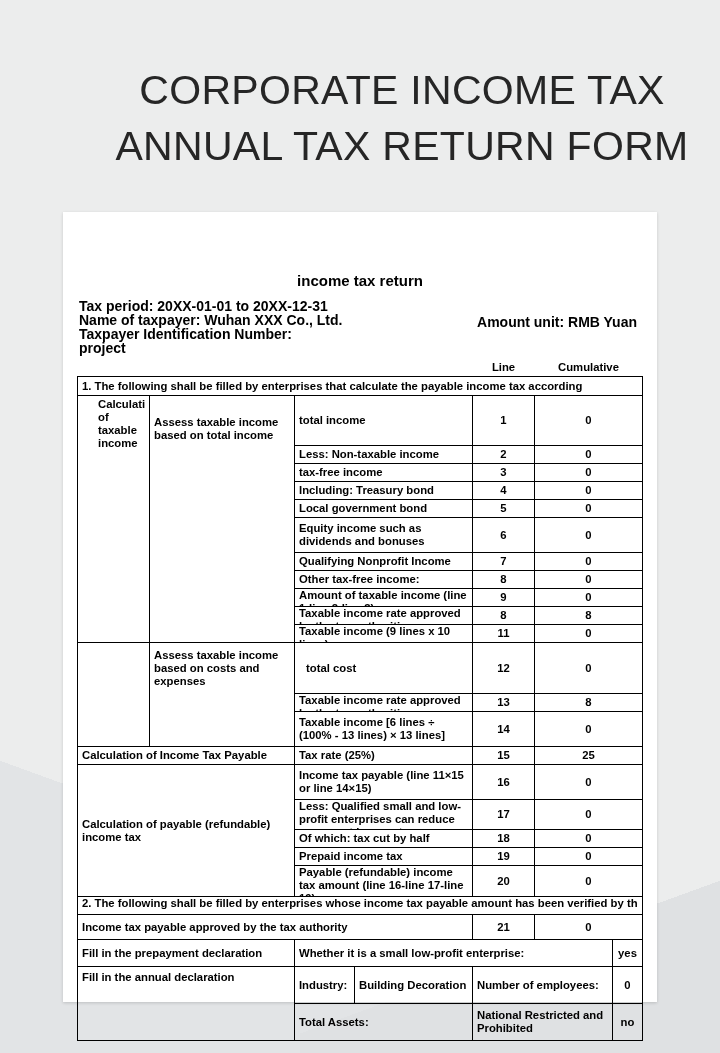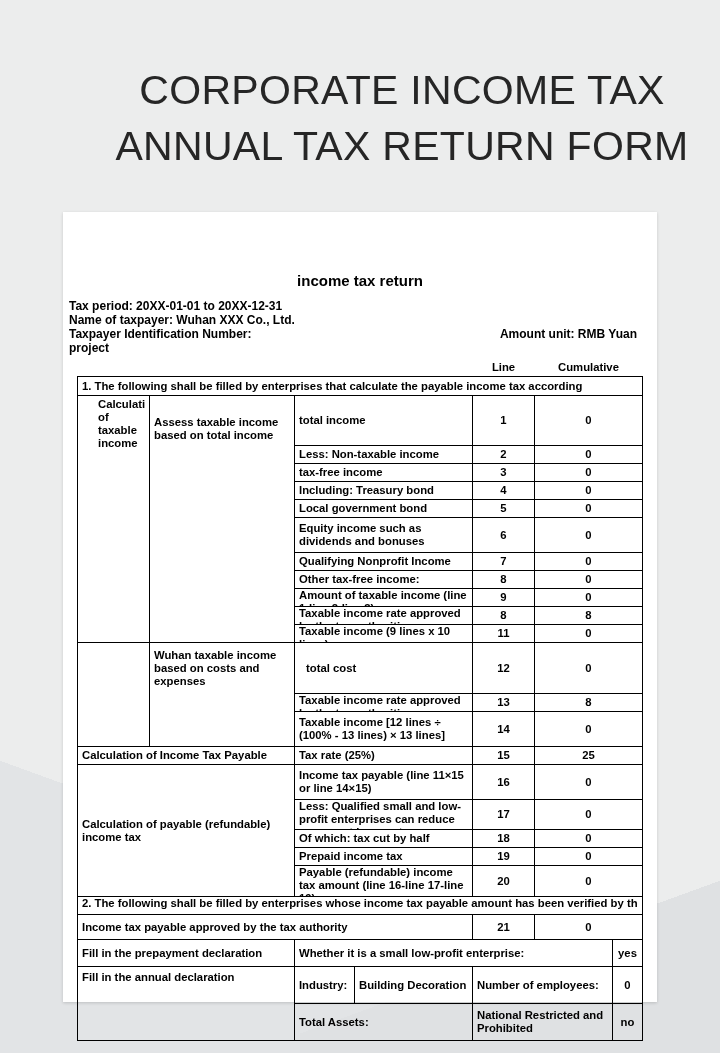--- a/index.html
+++ b/index.html
@@ -53,32 +53,32 @@
   }
   .sheet-title {
     text-align: center;
     font-size: 15px;
     font-weight: bold;
     color: #000;
     padding: 20px 0 10px 0;
     margin-top: 40px;
   }
   .meta {
-    padding: 0 6px;
-    font-size: 12px;
+    padding: 0 16px;
+    font-size: 14px;
     font-weight: bold;
     color: #000;
     line-height: 14px;
     position: relative;
   }
   .meta div { white-space: nowrap; }
   .meta .unit {
     position: absolute;
     right: 20px;
-    top: 28px;
+    top: 16px;
     font-weight: bold;
   }
   table.tax {
     border-collapse: collapse;
     margin: 4px auto 0 auto;
     width: 565px;
     table-layout: fixed;
     font-size: 11.3px;
     color: #000;
   }
@@ -218,35 +218,35 @@
       <td class="c-left" style="padding:0 4px;">
         <div class="clip2">Taxable income (9 lines x 10 lines)</div>
       </td>
       <td class="c-center">11</td>
       <td class="c-center">0</td>
     </tr>
 
     <tr>
       <td rowspan="3" style="border-left:1px solid #000;"></td>
       <td rowspan="3" class="c-left" style="vertical-align:top;">
-        <div style="padding-top:4px;">Wuhan taxable income based on costs and expenses</div>
+        <div style="padding-top:4px;">Assess taxable income based on costs and expenses</div>
       </td>
       <td class="c-left" style="height:46px;padding-left:11px;">total cost</td>
       <td class="c-center">12</td>
       <td class="c-center">0</td>
     </tr>
     <tr>
       <td class="c-left" style="padding:0 4px;">
         <div class="clip2">Taxable income rate approved by the tax authorities</div>
       </td>
       <td class="c-center">13</td>
       <td class="c-center">8</td>
     </tr>
     <tr>
-      <td class="c-left" style="height:30px;">Taxable income [12 lines ÷ (100% - 13 lines) × 13 lines]</td>
+      <td class="c-left" style="height:30px;">Taxable income [6 lines ÷ (100% - 13 lines) × 13 lines]</td>
       <td class="c-center">14</td>
       <td class="c-center">0</td>
     </tr>
 
     <tr>
       <td colspan="2" class="c-left">Calculation of Income Tax Payable</td>
       <td class="c-left">Tax rate (25%)</td>
       <td class="c-center">15</td>
       <td class="c-center">25</td>
     </tr>

